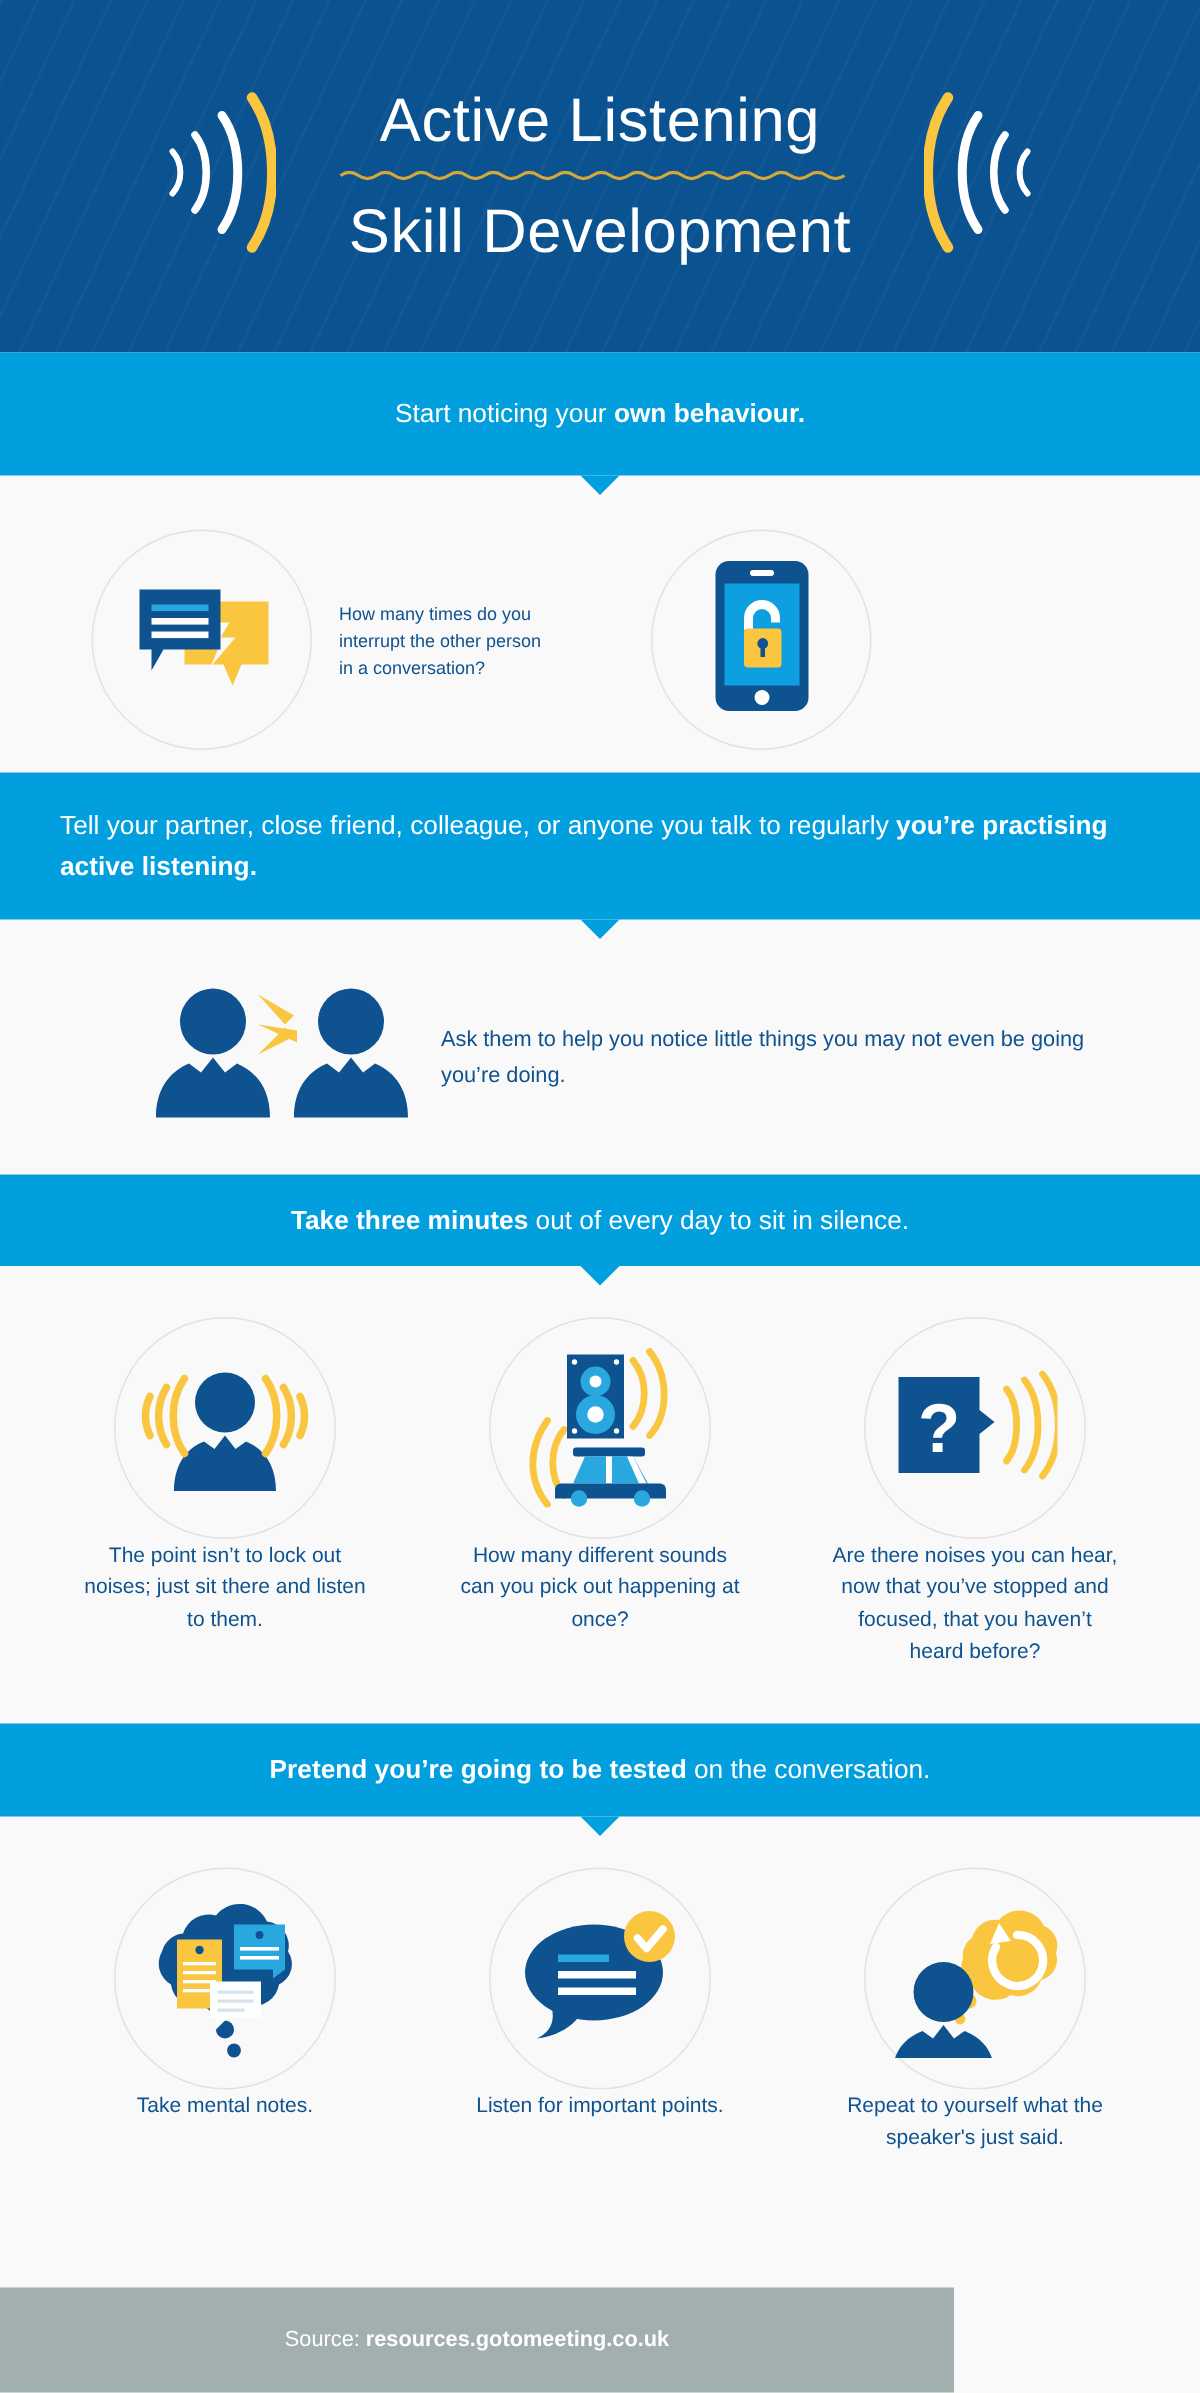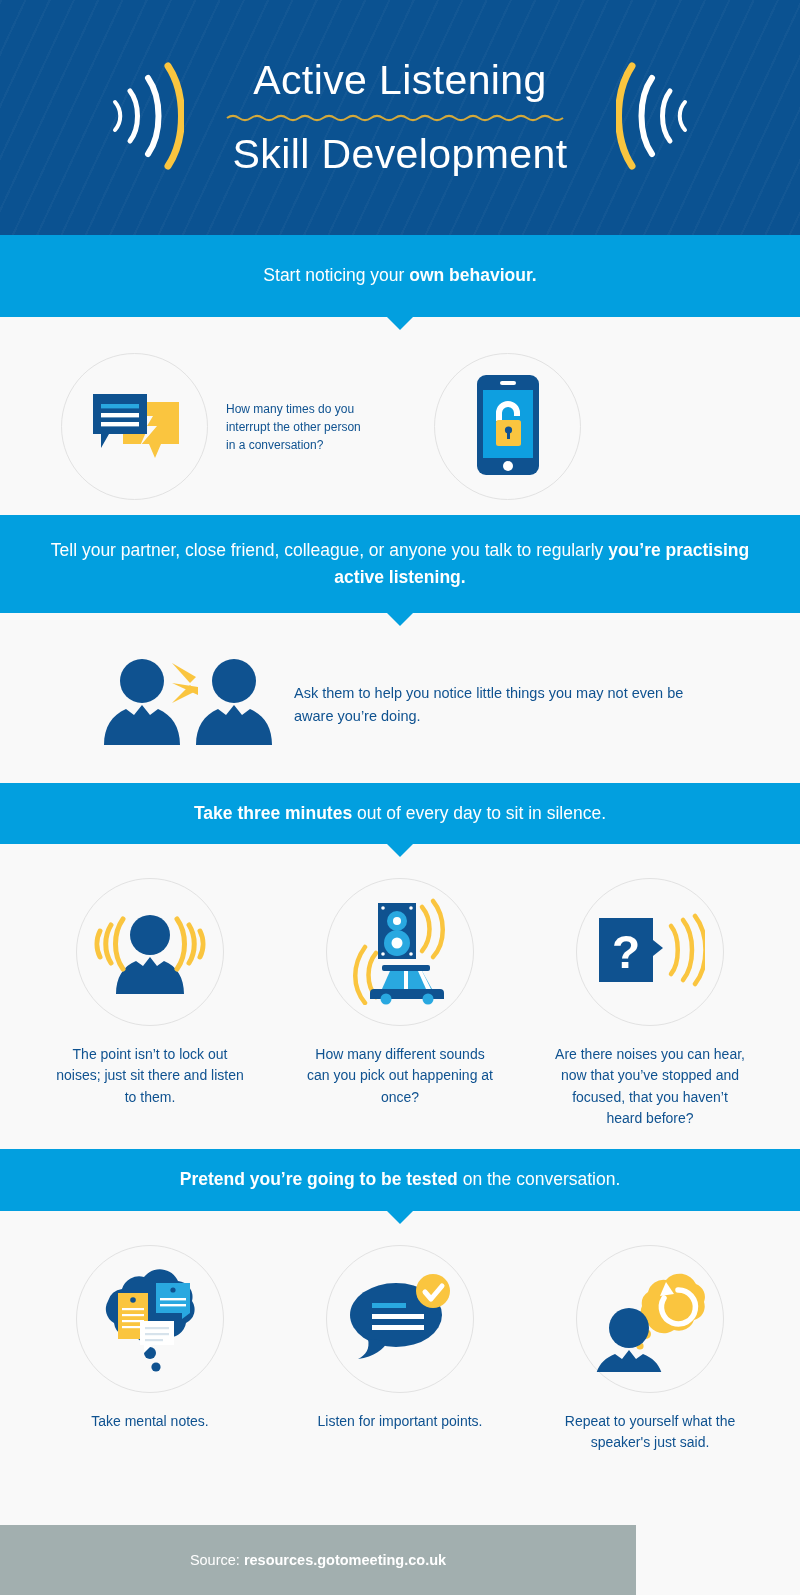--- a/index.html
+++ b/index.html
@@ -33,21 +33,21 @@
     letter-spacing:0.4px;
     white-space:nowrap;
   }
   .squiggle { display:block; margin:5px auto 4px; }
 
   
   .banner {
     position:relative;
     background:#029fdf;
     color:#ffffff;
-    text-align:center;
+    text-align:left;
     display:flex; align-items:center; justify-content:center;
     padding:0 40px;
   }
   .banner-text { font-size:17.5px; line-height:1.55; font-weight:400; }
   .banner-text b { font-weight:700; }
   .pointer {
     position:absolute; left:50%; bottom:-13px; transform:translateX(-50%);
     width:0; height:0;
     border-left:13px solid transparent;
     border-right:13px solid transparent;
@@ -67,21 +67,21 @@
     display:flex; align-items:center; justify-content:center;
   }
   .side-copy { font-size:12px; line-height:1.5; color:#0f5290; }
 
   .single-row { display:flex; align-items:center; padding:40px 0 0 104px; gap:22px; }
   .single-copy { font-size:14.5px; line-height:1.6; color:#0f5290; max-width:430px; }
 
   .row-3 { display:flex; justify-content:center; gap:55px; padding-top:34px; }
   .col-item { width:195px; text-align:center; }
   .col-item .circle { margin:0 auto; width:146px; height:146px; }
-  .col-copy { margin-top:18px; font-size:14px; line-height:1.52; color:#0f5290; }
+  .col-copy { font-size:14px; line-height:1.52; color:#0f5290; }
 
   
   .footer {
     position:absolute; left:0; bottom:0; width:636px; height:70px;
     background:#a2afaf;
     display:flex; align-items:center; justify-content:center;
   }
   .footer-text { color:#ffffff; font-size:14.5px; }
   .footer-text b { font-weight:700; }
 </style>
@@ -191,21 +191,21 @@
             <circle cx="130" cy="28" r="22"></circle>
             <path d="M130 52 l8 10 l8 -6 c 14 6, 22 18, 22 36 H92 c 0 -18, 8 -30, 22 -36 l8 6 Z"></path>
           </g>
           <g fill="#fac53f">
             <path d="M68 10 L92 24 L86 30 Z"></path>
             <path d="M68 30 L94 34 L94 42 Z"></path>
             <path d="M68 50 L92 38 L86 32 Z"></path>
           </g>
         </svg>
       </span>
-      <div class="single-copy">Ask them to help you notice little things you may not even be aware you’re doing.</div>
+      <div class="single-copy">Ask them to help you notice little things you may not even be going you’re doing.</div>
     </div>
   </div>
 
   <div class="banner" style="height:61px;">
     <div class="banner-text">
       <span></span><b>Take three minutes</b><span> out of every day to sit in silence.</span>
     </div>
     <div class="pointer"></div>
   </div>
 

